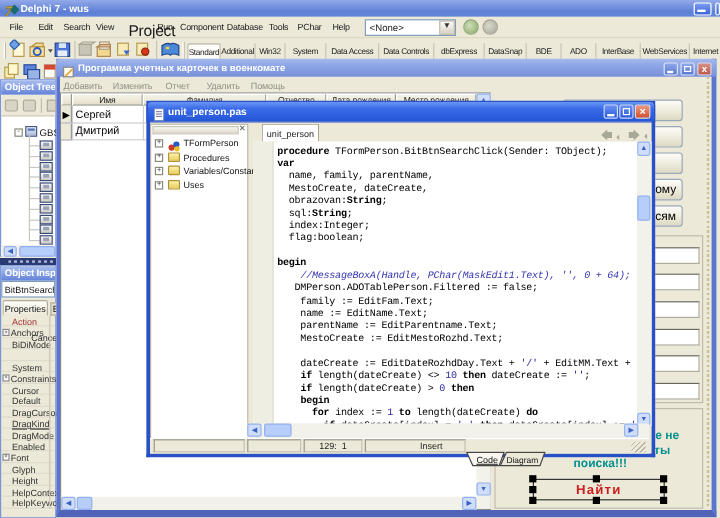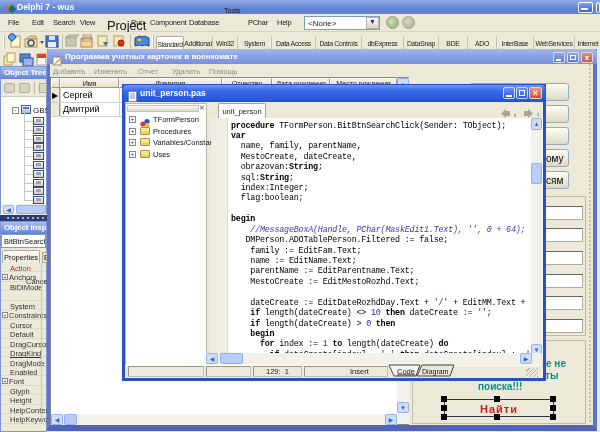--- a/index.html
+++ b/index.html
@@ -32,21 +32,21 @@
 <div class="abs" style="left:0;top:14px;width:600px;height:18px;background:#ece9d8;border-bottom:1px solid #d8d4bc;"></div>
 <div id="menubar">
     <div class="abs" style="left:8px;top:18px;font-size:7.4px;letter-spacing:-0.2px;color:#1a1a1a;">File</div>
     <div class="abs" style="left:32px;top:18px;font-size:7.4px;letter-spacing:-0.2px;color:#1a1a1a;">Edit</div>
     <div class="abs" style="left:53px;top:18px;font-size:7.4px;letter-spacing:-0.2px;color:#1a1a1a;">Search</div>
     <div class="abs" style="left:80px;top:18px;font-size:7.4px;letter-spacing:-0.2px;color:#1a1a1a;">View</div>
     <div class="abs" style="left:92px;top:18px;font-size:13px;letter-spacing:-0.2px;color:#1a1a1a;padding-left:15px;">Project</div>
     <div class="abs" style="left:131px;top:18px;font-size:7.4px;letter-spacing:-0.2px;color:#1a1a1a;">Run</div>
     <div class="abs" style="left:150px;top:18px;font-size:7.4px;letter-spacing:-0.2px;color:#1a1a1a;">Component</div>
     <div class="abs" style="left:189px;top:18px;font-size:7.4px;letter-spacing:-0.2px;color:#1a1a1a;text-align:center;">Database</div>
-    <div class="abs" style="left:224px;top:6px;font-size:7.4px;letter-spacing:-0.2px;color:#1a1a1a;">Tools</div>
+    <div class="abs" style="left:224px;top:18px;font-size:7.4px;letter-spacing:-0.2px;color:#1a1a1a;">Tools</div>
     <div class="abs" style="left:248px;top:18px;font-size:7.4px;letter-spacing:-0.2px;color:#1a1a1a;">PChar</div>
     <div class="abs" style="left:277px;top:18px;font-size:7.4px;letter-spacing:-0.2px;color:#1a1a1a;">Help</div>
   </div>
 
 <div class="abs" style="left:304px;top:16px;width:76px;height:14px;background:#fff;border:1px solid #7f9db9;font-size:8px;color:#222;padding:2px 0 0 3px;">&lt;None&gt;</div>
 <div class="abs" style="left:366px;top:17px;width:13px;height:12px;background:linear-gradient(180deg,#fdfdfb,#d6d2c2);border:1px solid #b8b4a2;font-size:7px;color:#333;text-align:center;">▼</div>
 <div class="abs icon" style="left:386px;top:16px;width:13px;height:13px;background:radial-gradient(circle at 40% 40%,#cfe0b8,#8aa86a);border:1px solid #90a878;border-radius:50%;"></div>
 <div class="abs icon" style="left:402px;top:16px;width:13px;height:13px;background:radial-gradient(circle at 40% 40%,#d8d8cc,#a8a898);border:1px solid #a8a494;border-radius:50%;"></div>
 
 <div class="abs" style="left:0;top:32px;width:600px;height:20px;background:#ece9d8;"></div>
@@ -355,20 +355,20 @@
 <div class="abs sb-arrow" style="left:206px;top:353px;width:12px;height:11px;font-size:6px;line-height:10px;">◀</div>
 <div class="abs sb-thumb" style="left:220px;top:353px;width:23px;height:11px;"></div>
 <div class="abs sb-arrow" style="left:520px;top:353px;width:12px;height:11px;font-size:6px;line-height:10px;">▶</div>
 
 <div class="abs" style="left:125px;top:365px;width:416px;height:13px;background:#ece9d8;border-top:1px solid #fff;"></div>
 <div class="abs" style="left:128px;top:366px;width:76px;height:11px;border:1px solid #c6c2b0;border-top-color:#9a968a;border-left-color:#9a968a;"></div>
 <div class="abs" style="left:206px;top:366px;width:45px;height:11px;border:1px solid #c6c2b0;border-top-color:#9a968a;border-left-color:#9a968a;"></div>
 <div class="abs" style="left:253px;top:366px;width:49px;height:11px;border:1px solid #c6c2b0;border-top-color:#9a968a;border-left-color:#9a968a;font-size:7.5px;color:#222;text-align:center;">129:&nbsp; 1</div>
 <div class="abs" style="left:304px;top:366px;width:84px;height:11px;border:1px solid #c6c2b0;border-top-color:#9a968a;border-left-color:#9a968a;font-size:7.5px;color:#222;padding-left:45px;">Insert</div>
 
-<div class="abs" style="left:388px;top:364px;width:72px;height:28px;">
+<div class="abs" style="left:388px;top:376px;width:72px;height:28px;">
 <svg width="72" height="14">
 <path d="M1 1 L32 1 L28 12 L6 12 Z" fill="#f8f6ee" stroke="#444" stroke-width="1"></path>
 <path d="M34 1 L66 1 L62 12 L29 12 Z" fill="#ece9d8" stroke="#444" stroke-width="1"></path>
 <text x="9" y="9.5" font-family="Liberation Sans" font-size="7.5" fill="#111" text-decoration="underline">Code</text>
 <text x="34" y="9.5" font-family="Liberation Sans" font-size="7" fill="#111">Diagram</text>
 </svg></div>
 <div class="abs" style="left:526px;top:368px;width:12px;height:9px;background:repeating-linear-gradient(135deg,#ece9d8 0 2px,#b8b4a4 2px 3px);"></div>
 
 </body></html>

